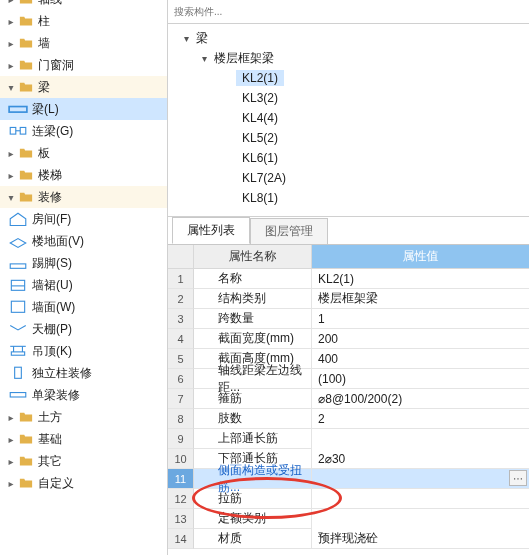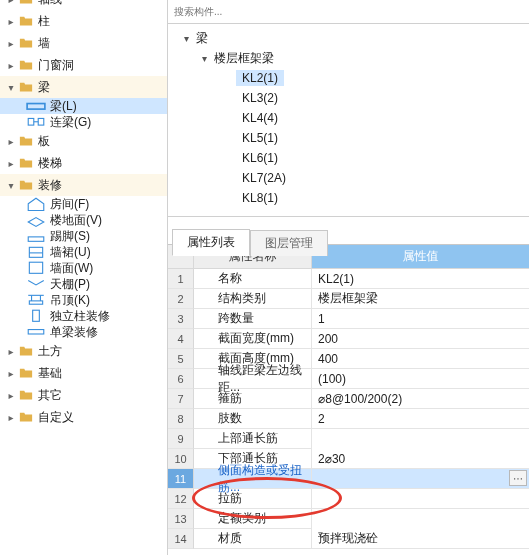--- a/index.html
+++ b/index.html
@@ -47,22 +47,22 @@
 .cat-icon {
   width: 16px; height: 16px;
   display: inline-flex; align-items: center; justify-content: center;
   margin-right: 4px;
 }
 .folder-icon svg { width:14px; height:14px; }
 .cat-label { color: #222; }
 .sub {
   display: flex;
   align-items: center;
-  height: 16px;
-  padding-left: 26px;
+  height: 22px;
+  padding-left: 8px;
   cursor: pointer;
 }
 .sub.selected {
   background: #cfe6ff;
 }
 .sub-icon {
   width: 20px; height: 18px;
   display: inline-flex; align-items:center; justify-content:center;
   margin-right: 4px;
 }
@@ -129,21 +129,21 @@
 }
 .tab {
   padding: 4px 14px;
   border: 1px solid #c8c8c8;
   border-bottom: none;
   background: #f4f4f4;
   color: #666;
   font-size: 12px;
   cursor: pointer;
   position: relative;
-  top: 12px;
+  top: 0;
 }
 .tab.active {
   background: #fff;
   color: #222;
   border-bottom: 1px solid #fff;
 }
 
 .grid {
   flex: 1;
   overflow: hidden;
@@ -463,21 +463,21 @@
       <div class="tnode d2 leaf">
           <span class="tri"></span>
           <span class="lbl">KL3(2)</span>
         </div>
       <div class="tnode d2 leaf">
           <span class="tri"></span>
           <span class="lbl">KL4(4)</span>
         </div>
       <div class="tnode d2 leaf">
           <span class="tri"></span>
-          <span class="lbl">KL5(1)</span>
+          <span class="lbl">KL5(2)</span>
         </div>
       <div class="tnode d2 leaf">
           <span class="tri"></span>
           <span class="lbl">KL6(1)</span>
         </div>
       <div class="tnode d2 leaf">
           <span class="tri"></span>
           <span class="lbl">KL7(2A)</span>
         </div>
       <div class="tnode d2 leaf">

